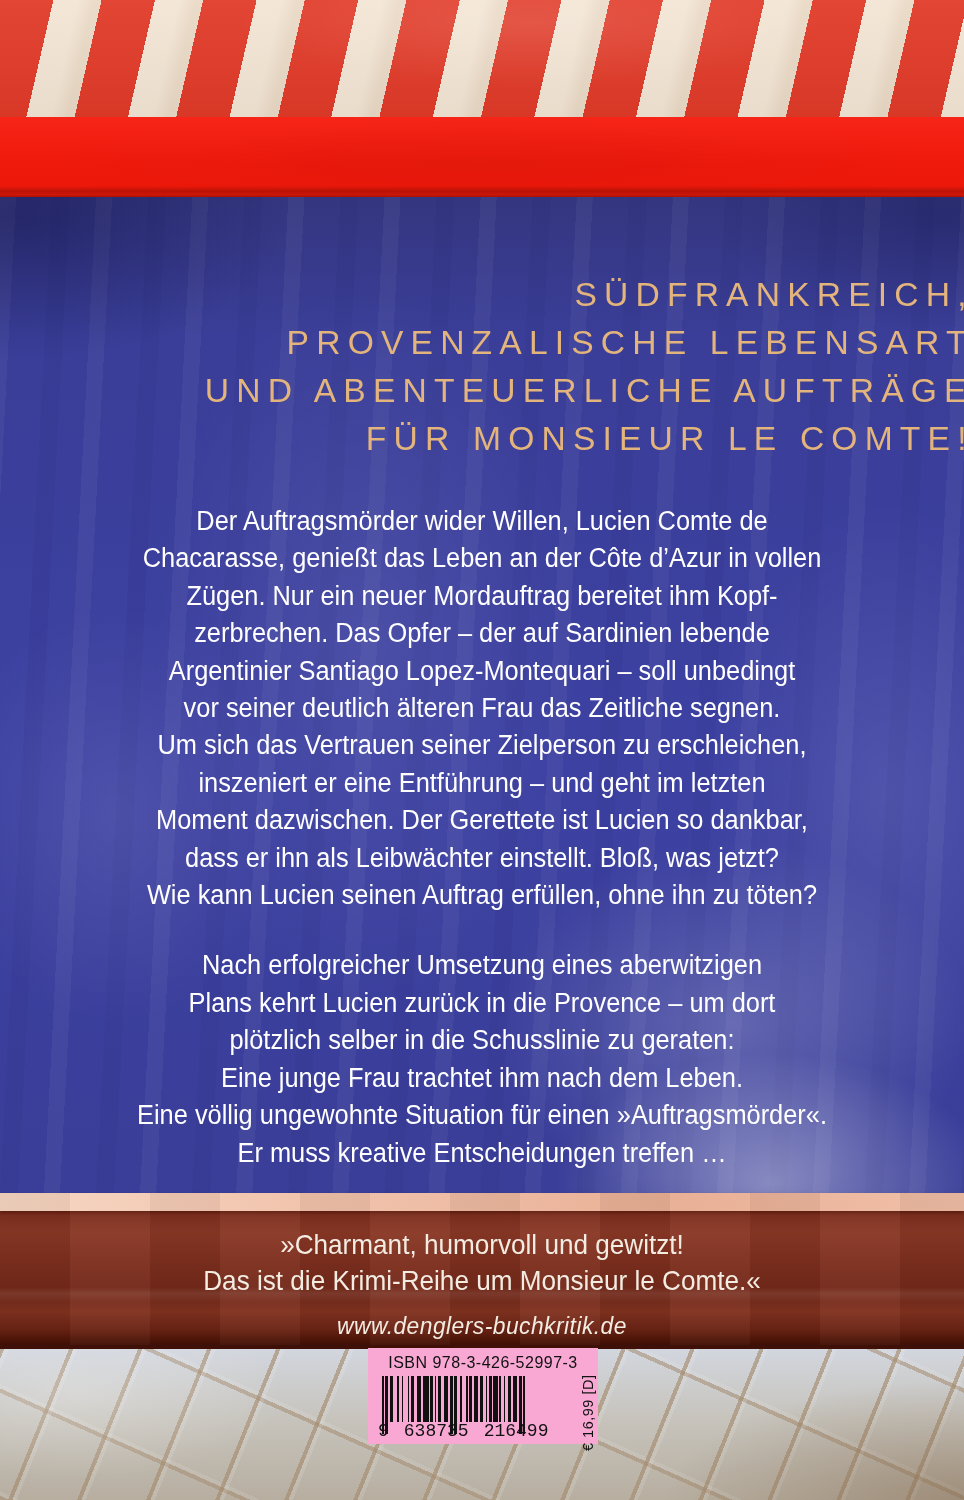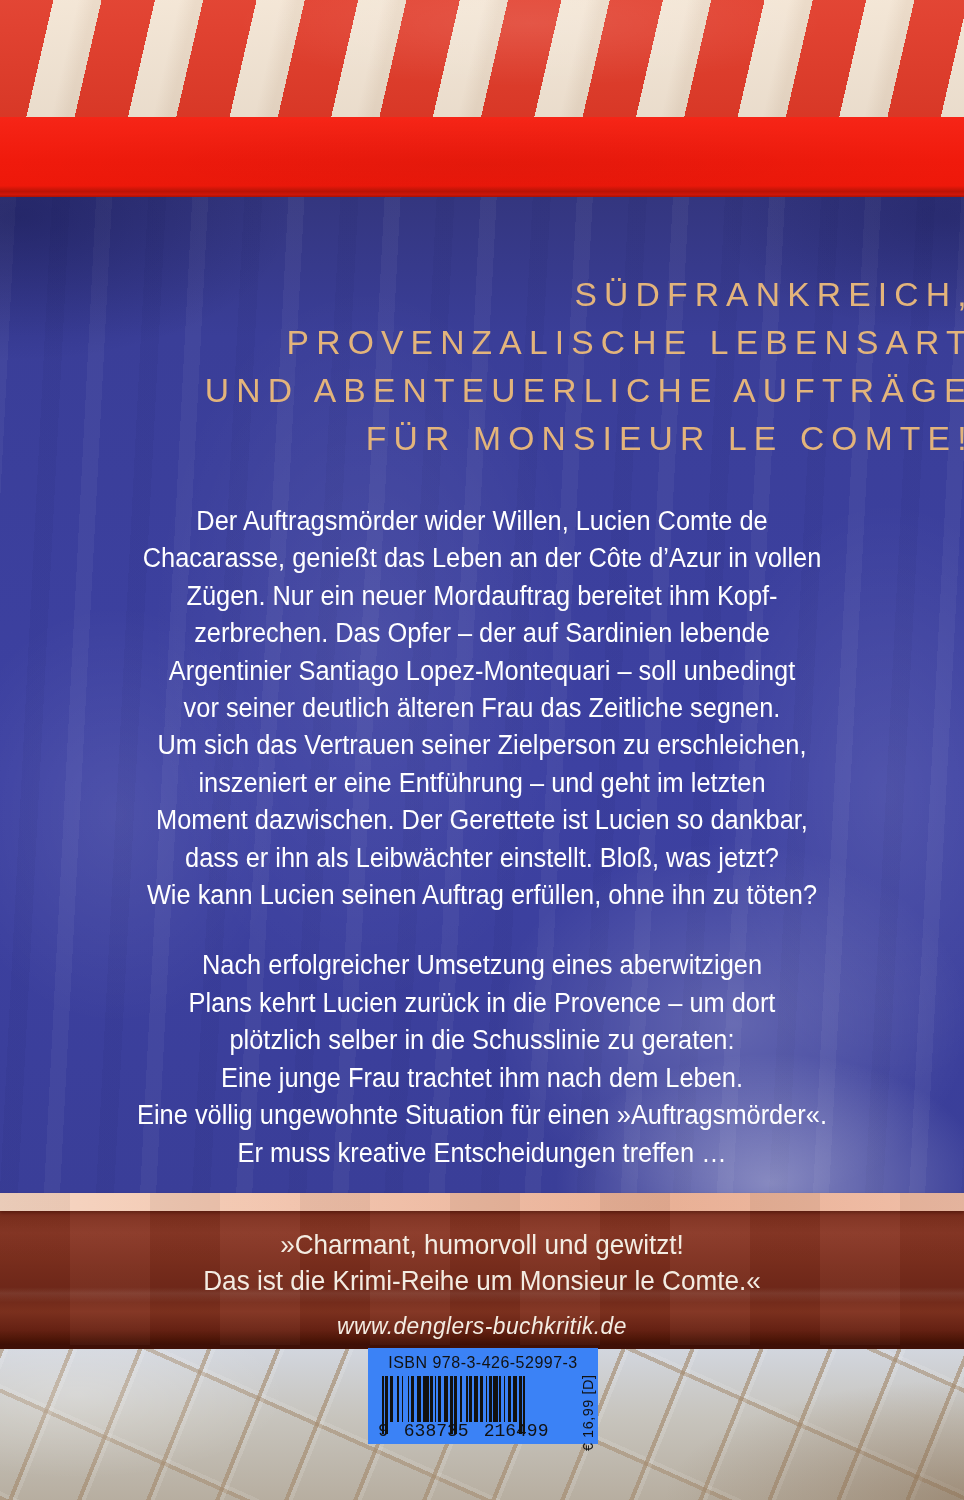--- a/index.html
+++ b/index.html
@@ -63,21 +63,21 @@
     background-image:
       radial-gradient(400px 160px at 100% 100%, rgba(120,90,60,.40), transparent 75%),
       radial-gradient(300px 120px at 8% 30%, rgba(255,255,255,.25), transparent 70%),
       repeating-linear-gradient(112deg, rgba(165,140,112,.65) 0 4px, rgba(255,255,255,.12) 4px 8px, transparent 8px 64px),
       repeating-linear-gradient(24deg, rgba(165,140,112,.55) 0 4px, rgba(255,255,255,.10) 4px 8px, transparent 8px 98px),
       linear-gradient(180deg,#d2d6de 0%,#c7c4bd 45%,#b7aea0 100%);
     border-top:4px solid #3f1007;box-sizing:border-box;}
 
   
   .barcode-label{position:absolute;left:368px;top:1348px;width:230px;z-index:5;}
-  .label-white{background:#3b82f6;padding:5px 8px 0 8px;position:relative;}
+  .label-white{background:#f9a8d4;padding:5px 8px 0 8px;position:relative;}
   .isbn{font-size:16.5px;color:#111;text-align:center;letter-spacing:.5px;
     transform:scaleX(.97);transform-origin:50% 0;white-space:nowrap;}
   .bars{display:flex;align-items:flex-start;height:58px;margin:4px 0 0 6px;}
   .bar{background:#111;height:46px;flex:0 0 auto;}
   .bar.tall{height:58px;}
   .gap{height:46px;flex:0 0 auto;}
   .digits{display:flex;gap:15px;margin:-13px 0 0 2px;position:relative;
     font-family:"Liberation Mono",monospace;font-size:18px;color:#111;
     padding-bottom:3px;}
   .price{position:absolute;right:2px;top:22px;height:86px;

